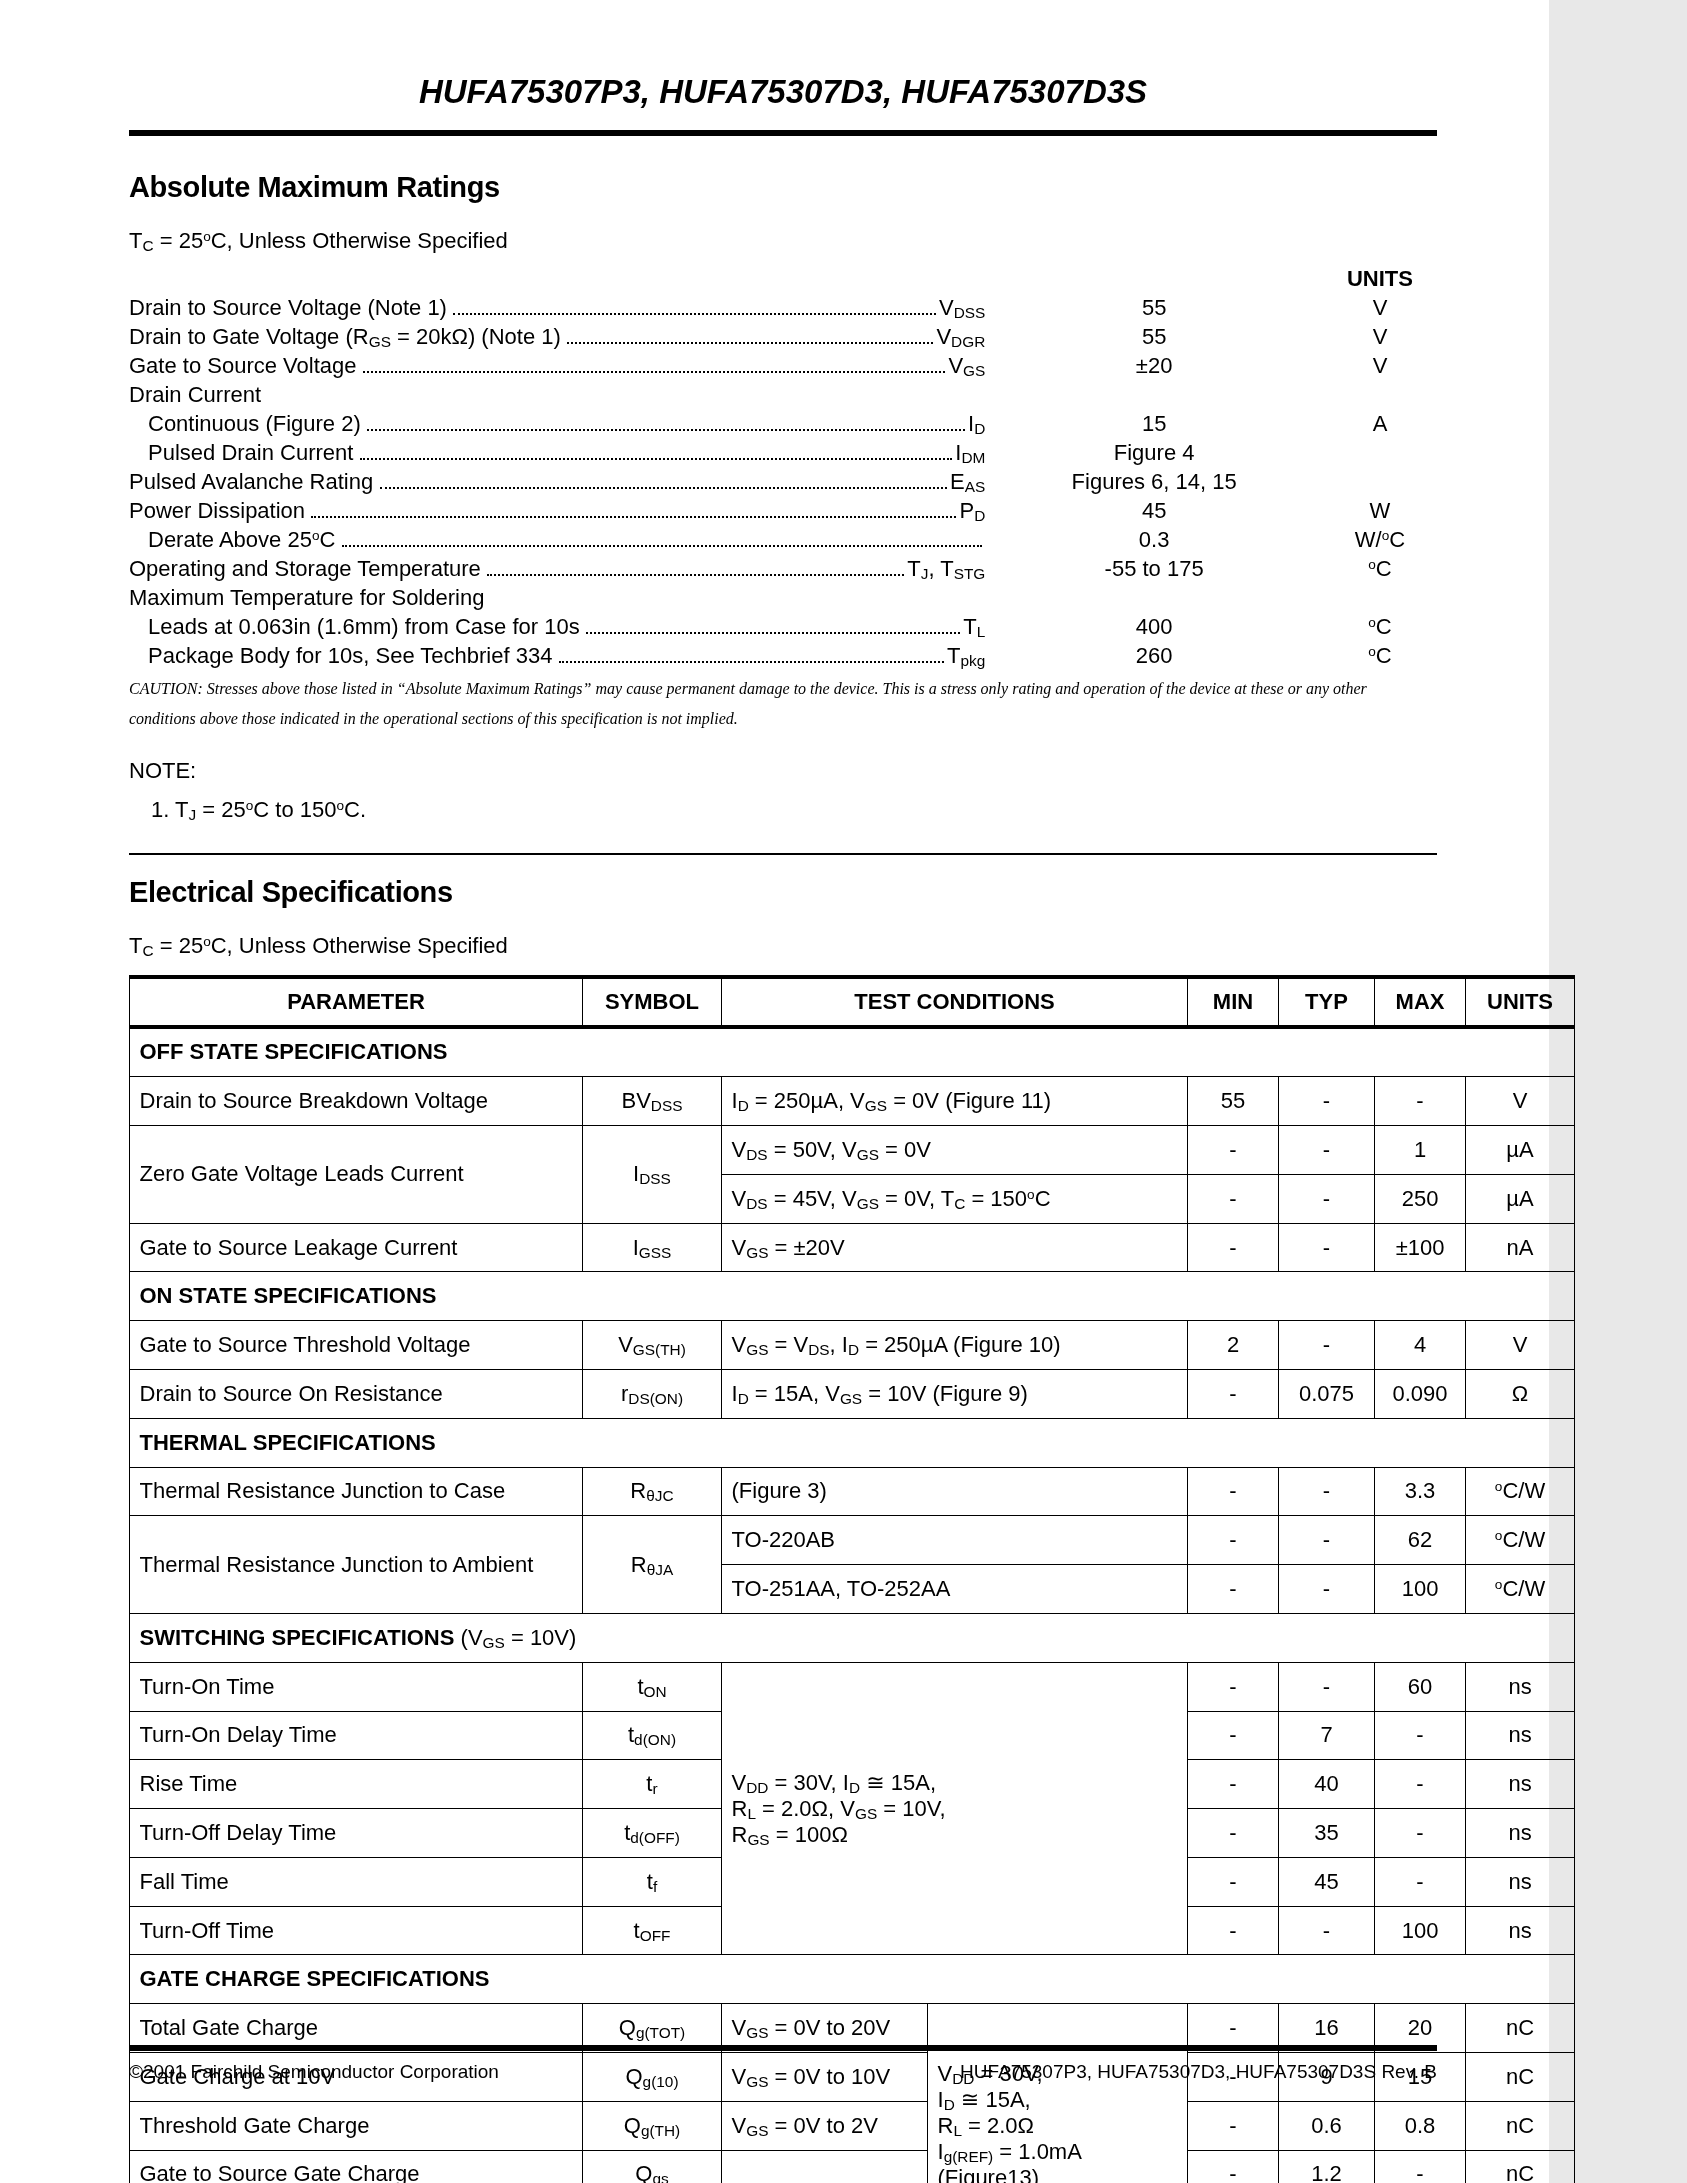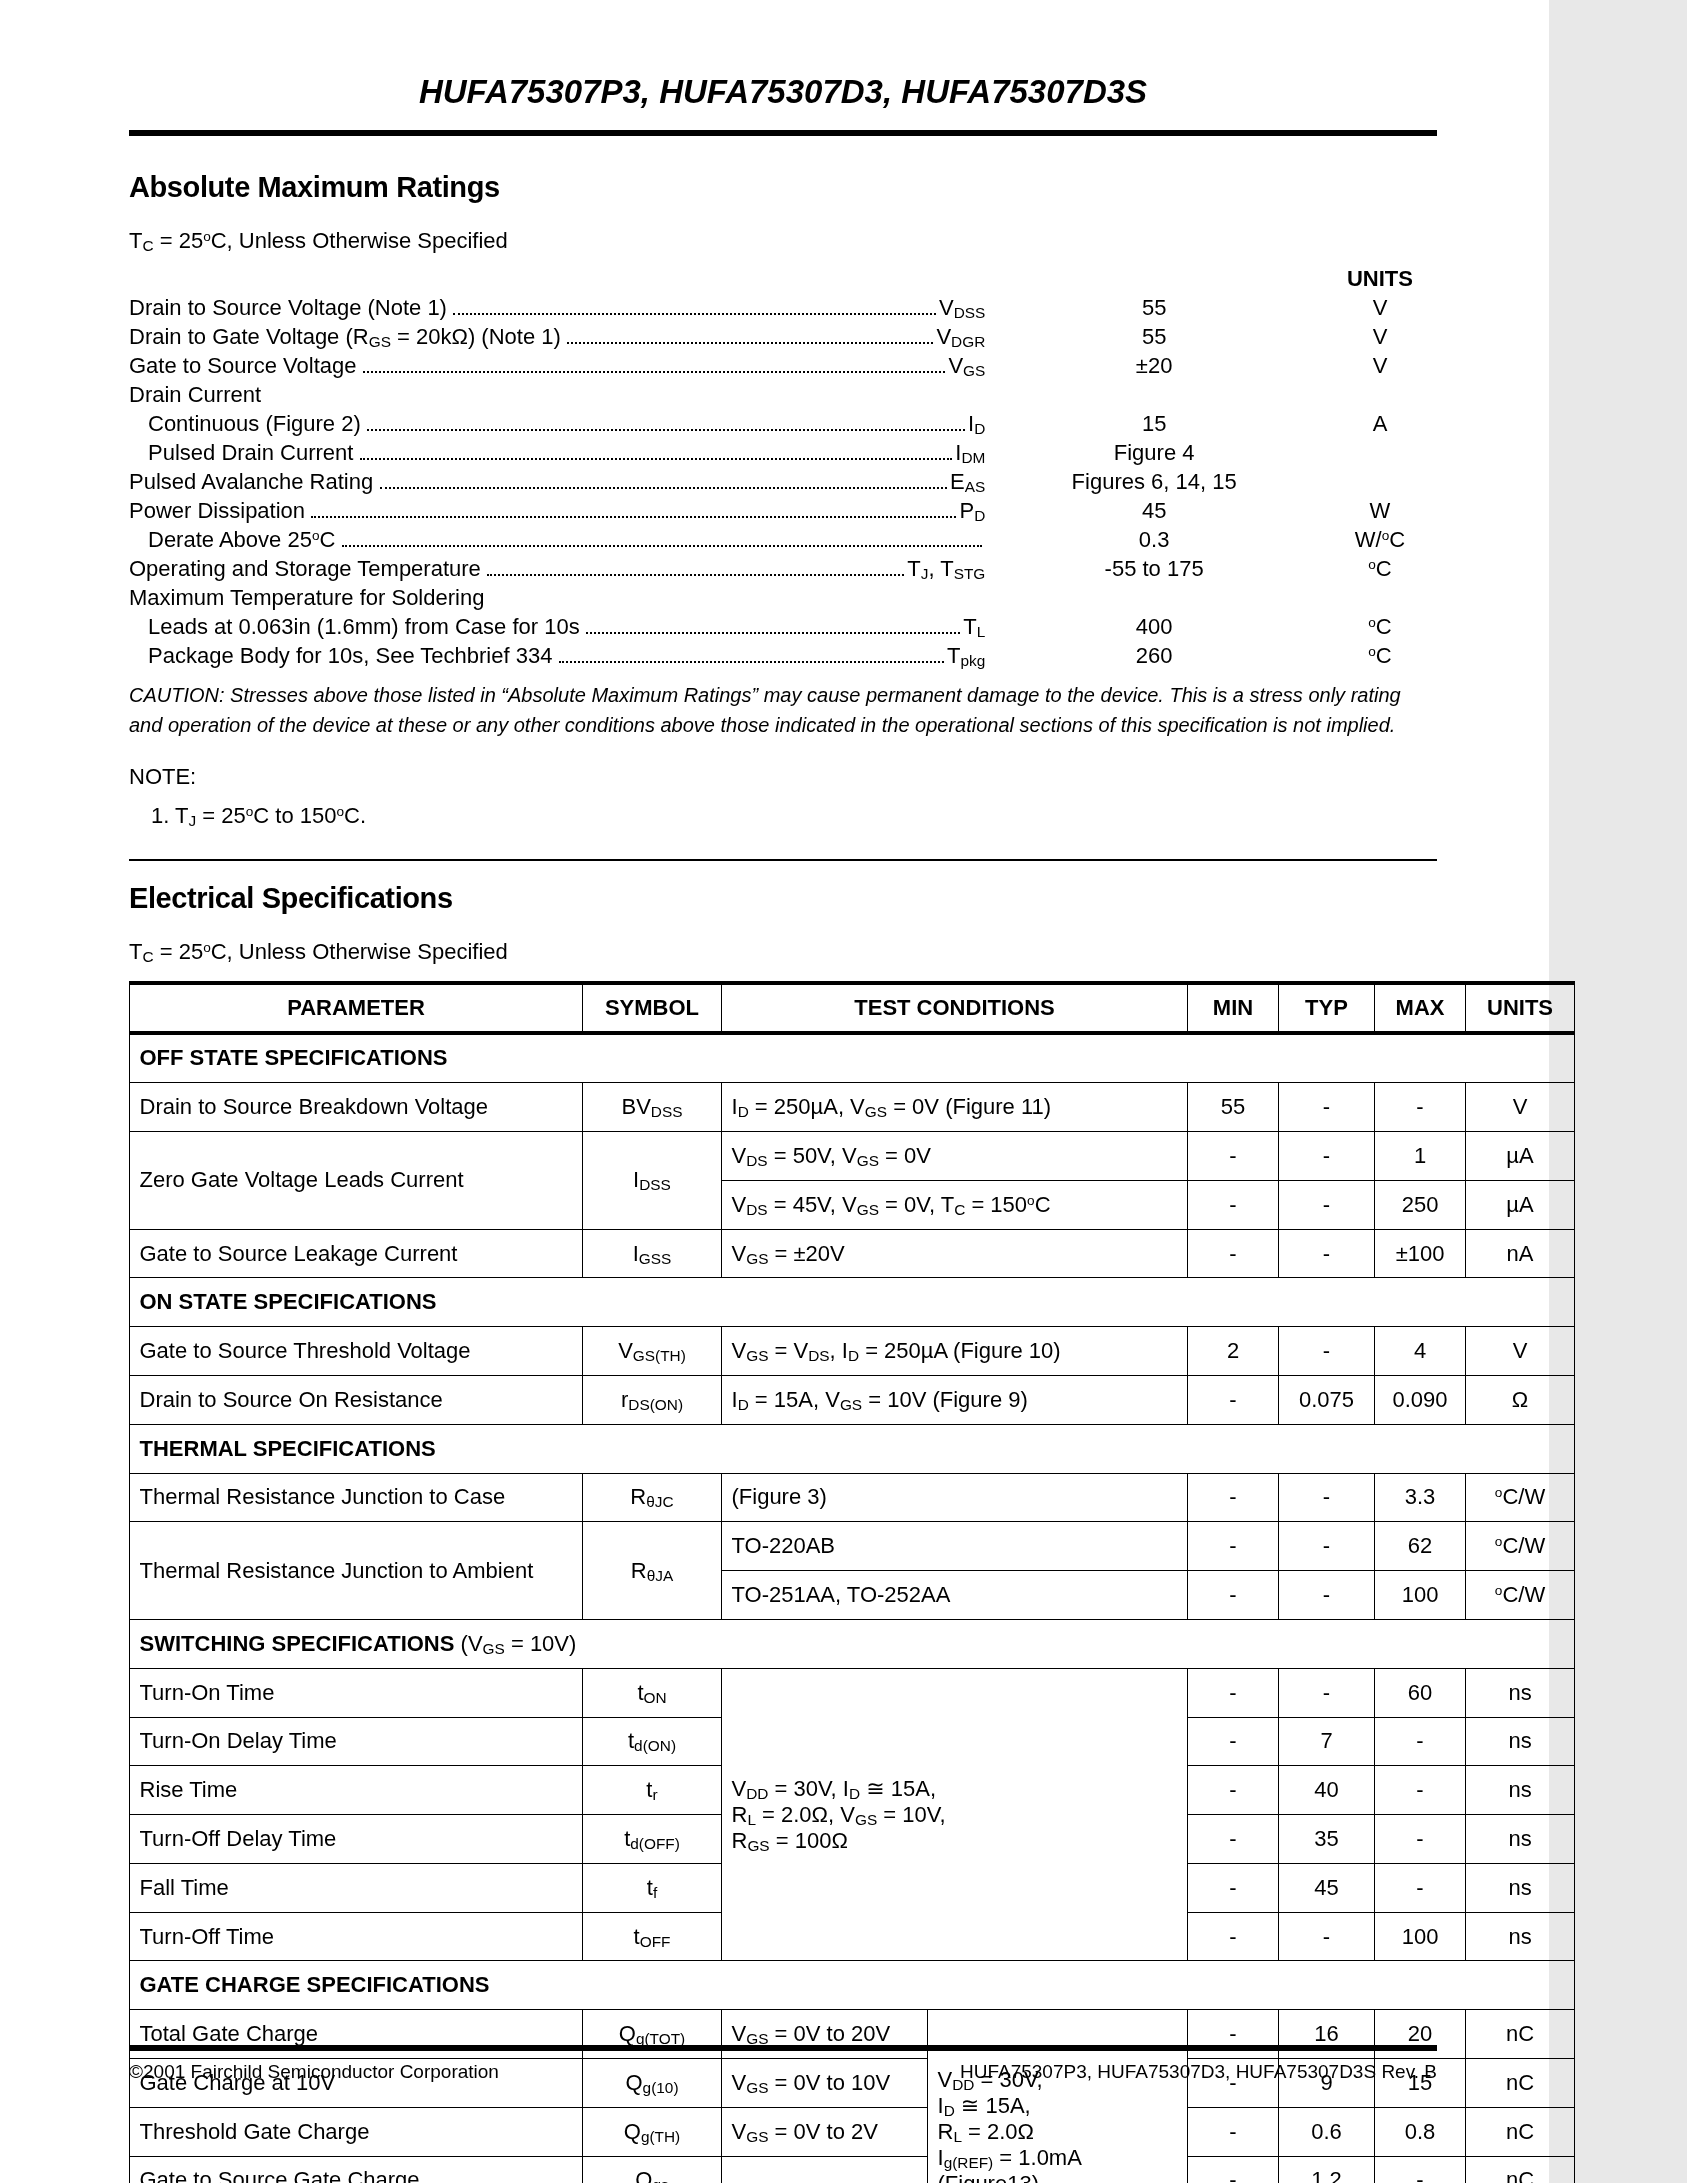--- a/index.html
+++ b/index.html
@@ -28,21 +28,21 @@
   .amr-rows { margin-top:8px; }
   .amr-row { display:flex; align-items:baseline; line-height:29px; font-size:22px; }
   .units-row { margin-top:9.5px; font-weight:bold; }
   .amr-main { width:946px; display:flex; align-items:baseline; }
   .amr-row.indent .amr-label { padding-left:19px; }
   .leader { flex:1; height:0; border-bottom:2.4px dotted #000; align-self:flex-end;
             margin:0 3.2px 7.1px 6.4px; min-width:16px; }
   .amr-value { width:373px; text-align:center; }
   .amr-unit  { width:126px; text-align:center; }
 
-  .caution { margin-top:10px; font-size:20px; font-style:italic; line-height:30px; }
+  .caution { margin-top:4px; font-size:16px; font-style:italic; line-height:30px;font-family:Liberation Serif, serif; }
   .note-label { margin-top:24px; font-size:22px; }
   .note-item { margin-top:12.7px; padding-left:22px; font-size:22px; }
 
   .rule-thin { height:2.4px; background:#000; margin-top:30px; }
 
   
   .elec-head { margin-top:20.6px; }
   table.spec {
     margin-top:16px; border-collapse:collapse; table-layout:fixed;
     width:1446px; font-size:22px;

